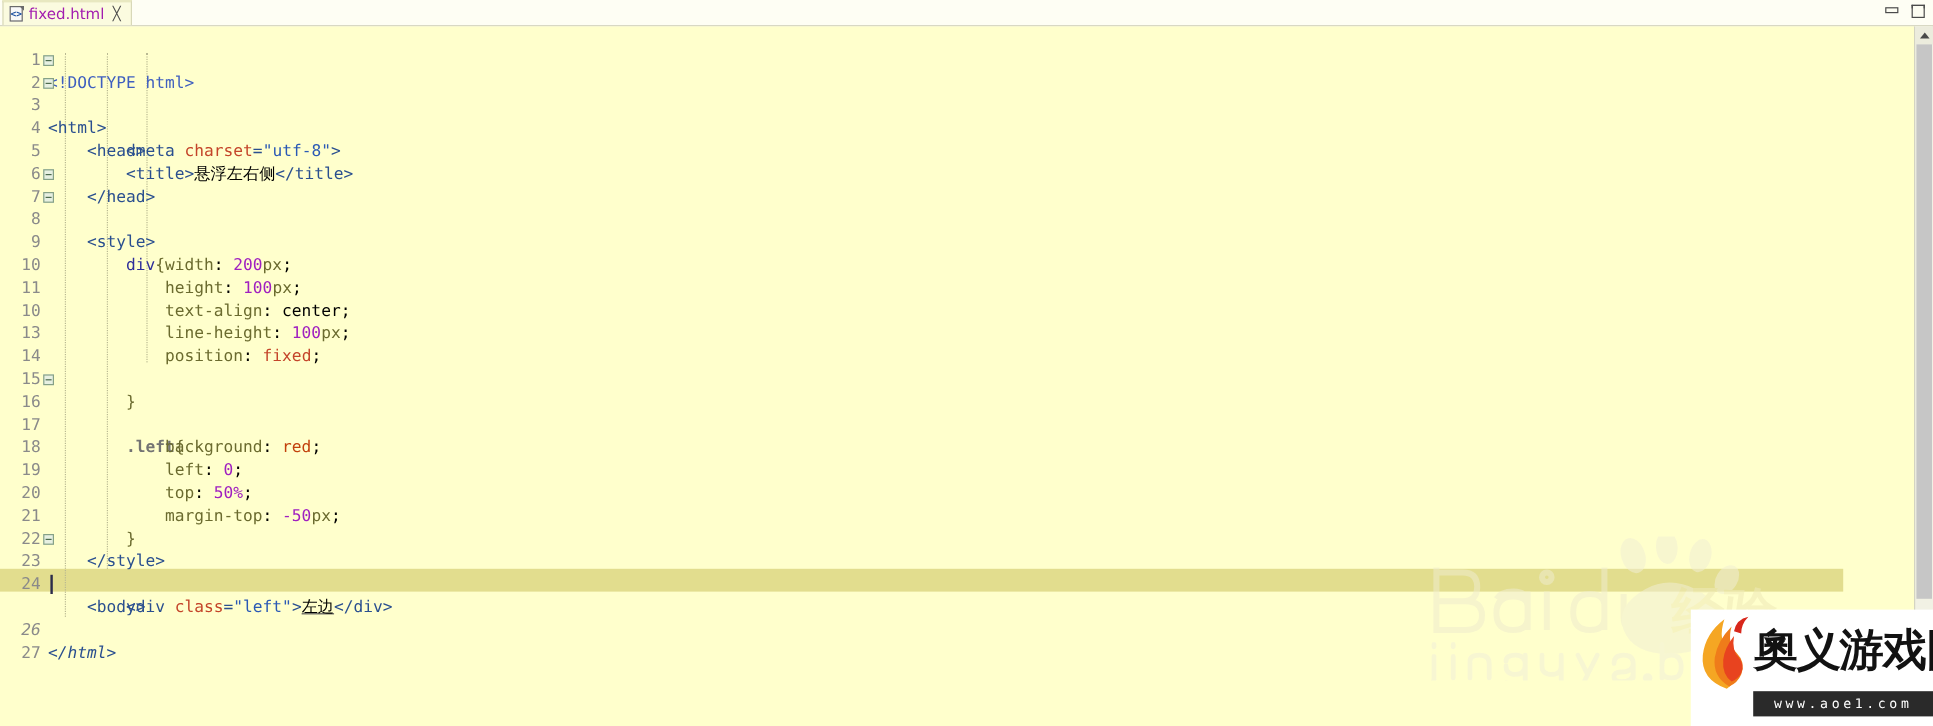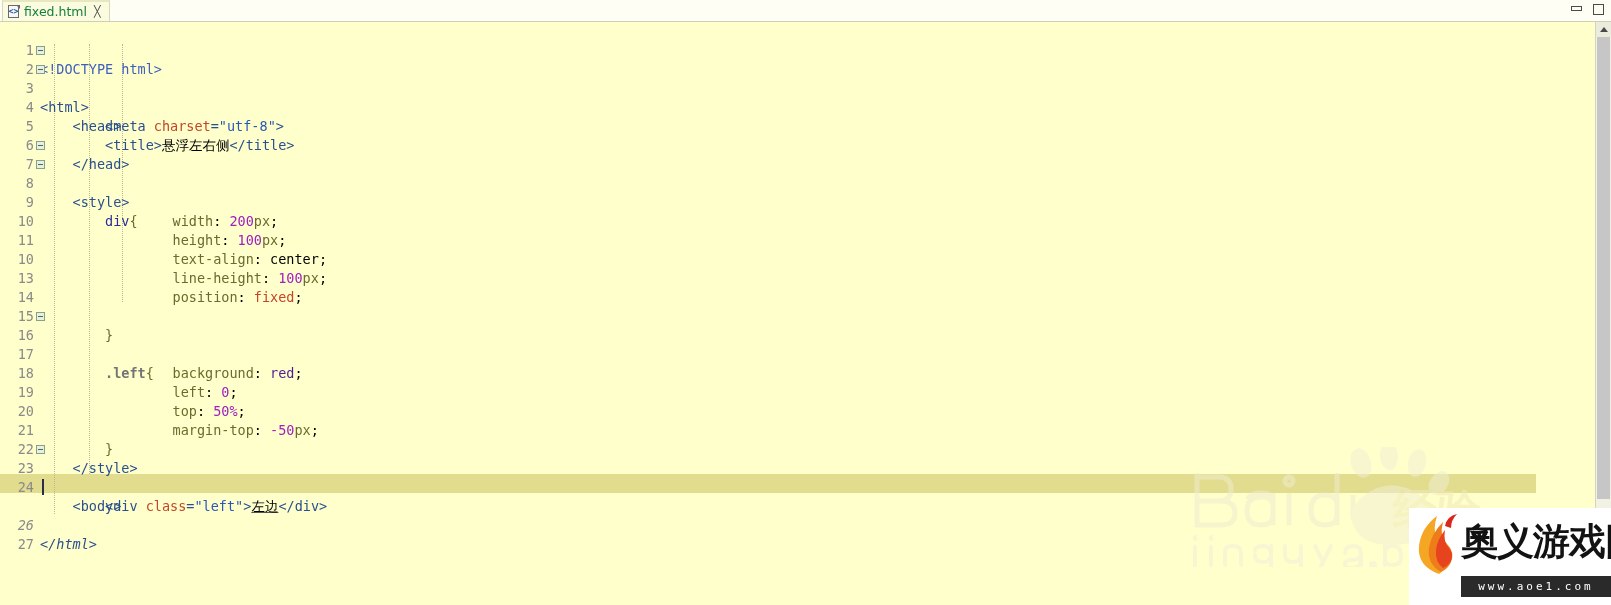--- a/index.html
+++ b/index.html
@@ -74,21 +74,21 @@
     width: 13px;
     text-align: center;
     font-size: 8px;
     line-height: 12px;
     color: #1a4fa0;
     font-family: "DejaVu Sans Mono", monospace;
     font-weight: bold;
   }
   #tab-label {
     font-size: 12.5px;
-    color: #15803d;
+    color: #a21caf;
     font-family: "DejaVu Sans", sans-serif;
     white-space: nowrap;
   }
   #tab-close {
     margin-left: 7px;
     font-size: 11px;
     line-height: 11px;
     color: #4a4a4a;
     font-family: "DejaVu Sans", sans-serif;
   }
@@ -206,24 +206,24 @@
   }
 
   
   .t-doctype { color: #3f5fbf; }
   .t-tag     { color: #2a4f8f; }
   .t-attr    { color: #c4452a; }
   .t-str     { color: #2a59b5; }
   .t-text    { color: #000000; }
   .t-sel     { color: #2d2d9a; margin-top: 32px; }
   .t-selcls  { color: #737373; font-weight: bold; }
-  .t-prop    { color: #6b6b2f; margin-left: 35px; }
+  .t-prop    { color: #6b6b2f; }
   .t-num     { color: #a020c0; }
   .t-unit    { color: #6b6b2f; }
-  .t-val     { color: #4c1d95; }
+  .t-val     { color: #c2410c; }
   .t-kw      { color: #c4452a; }
   .t-punc    { color: #000000; }
   .t-brace   { color: #6b6b2f; }
   .squiggle  { text-decoration: underline; text-decoration-color: #555; text-align: center; }
 
   
   #caret {
     position: absolute;
     width: 2px;
     height: 16px;

